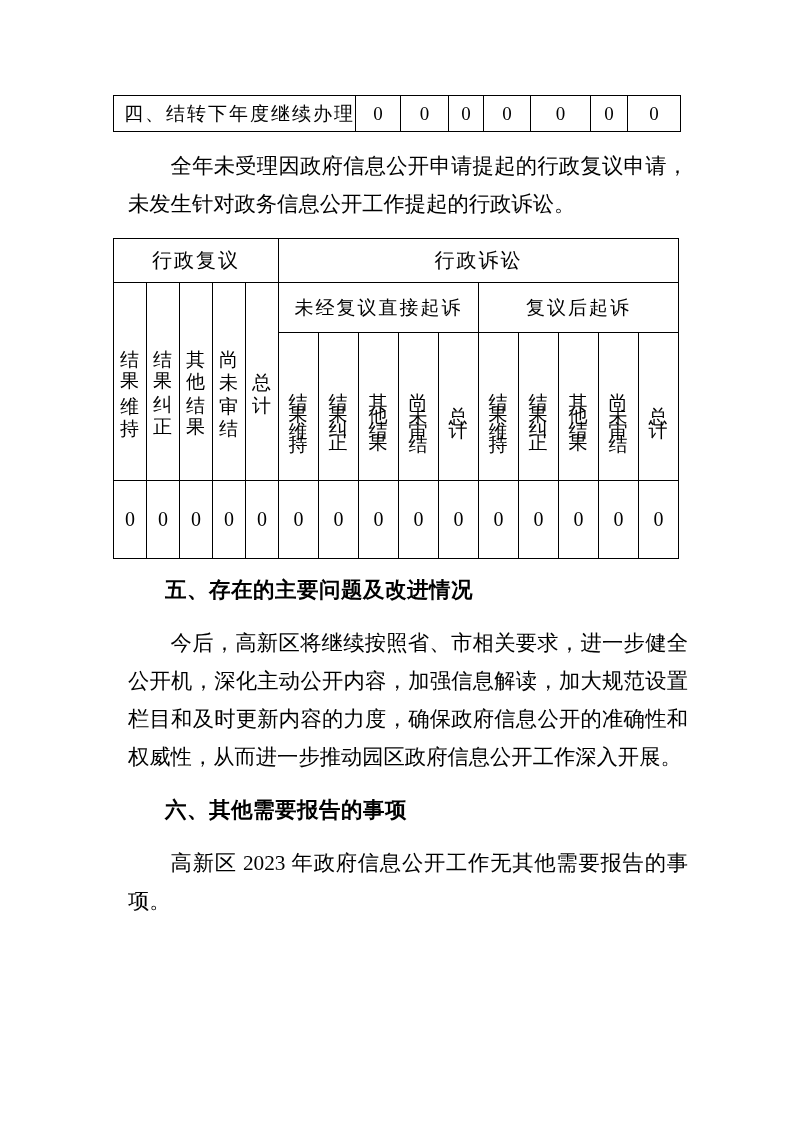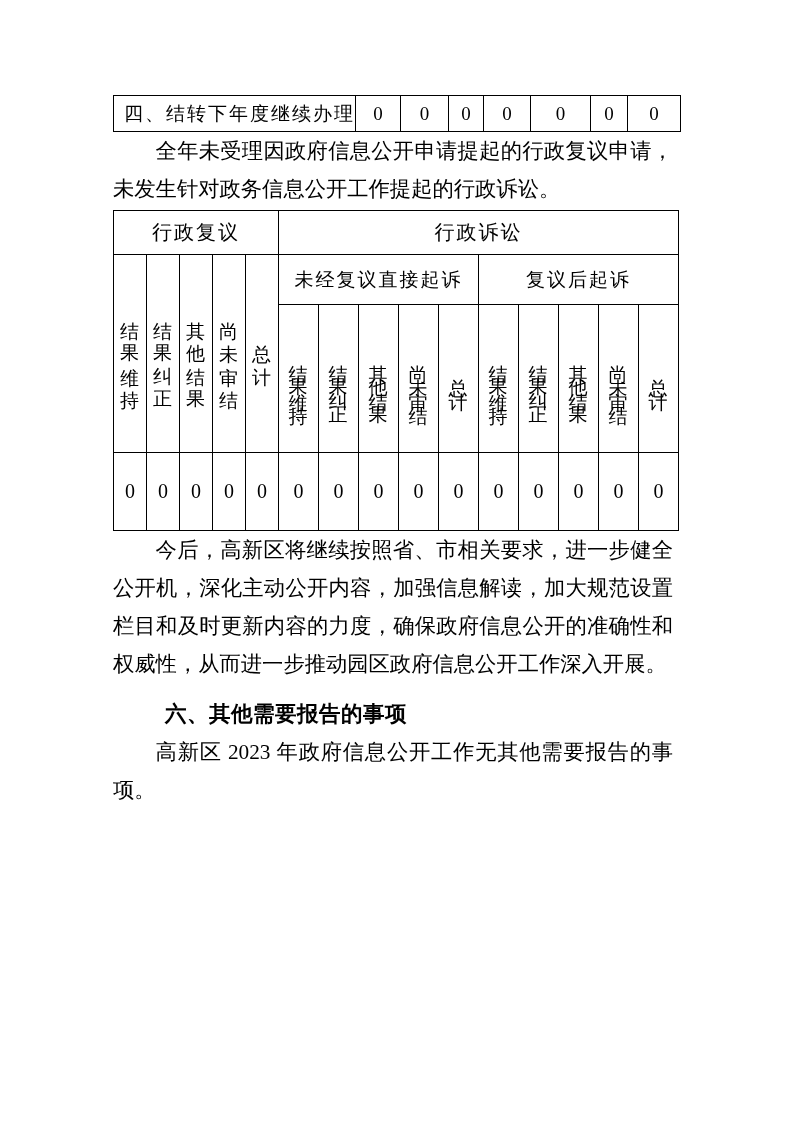--- a/index.html
+++ b/index.html
@@ -22,21 +22,21 @@
     font-weight: bold;
     line-height: 38px;
     margin: 12px 0 0 0;
     width: 560px;
     text-indent: 52px;
     letter-spacing: 0.5px;
   }
   p.body {
     font-size: 21.3px;
     line-height: 38px;
-    margin: 0;
+    margin: 15px;
     width: 560px;
     text-align: justify;
     text-indent: 2em;
   }
 
   
   table.carry {
     border-collapse: collapse;
     table-layout: fixed;
     width: 567px;
@@ -174,18 +174,19 @@
         <td class="num">0</td>
         <td class="num">0</td>
         <td class="num">0</td>
         <td class="num">0</td>
         <td class="num">0</td>
         <td class="num">0</td>
       </tr>
     </tbody>
   </table>
 
+  <h2 class="sec">五、存在的主要问题及改进情况</h2>
   <p class="body">今后，高新区将继续按照省、市相关要求，进一步健全公开机，深化主动公开内容，加强信息解读，加大规范设置栏目和及时更新内容的力度，确保政府信息公开的准确性和权威性，从而进一步推动园区政府信息公开工作深入开展。</p>
 
   <h2 class="sec">六、其他需要报告的事项</h2>
   <p class="body">高新区 2023 年政府信息公开工作无其他需要报告的事项。</p>
 
 </div>
 
 </body></html>

